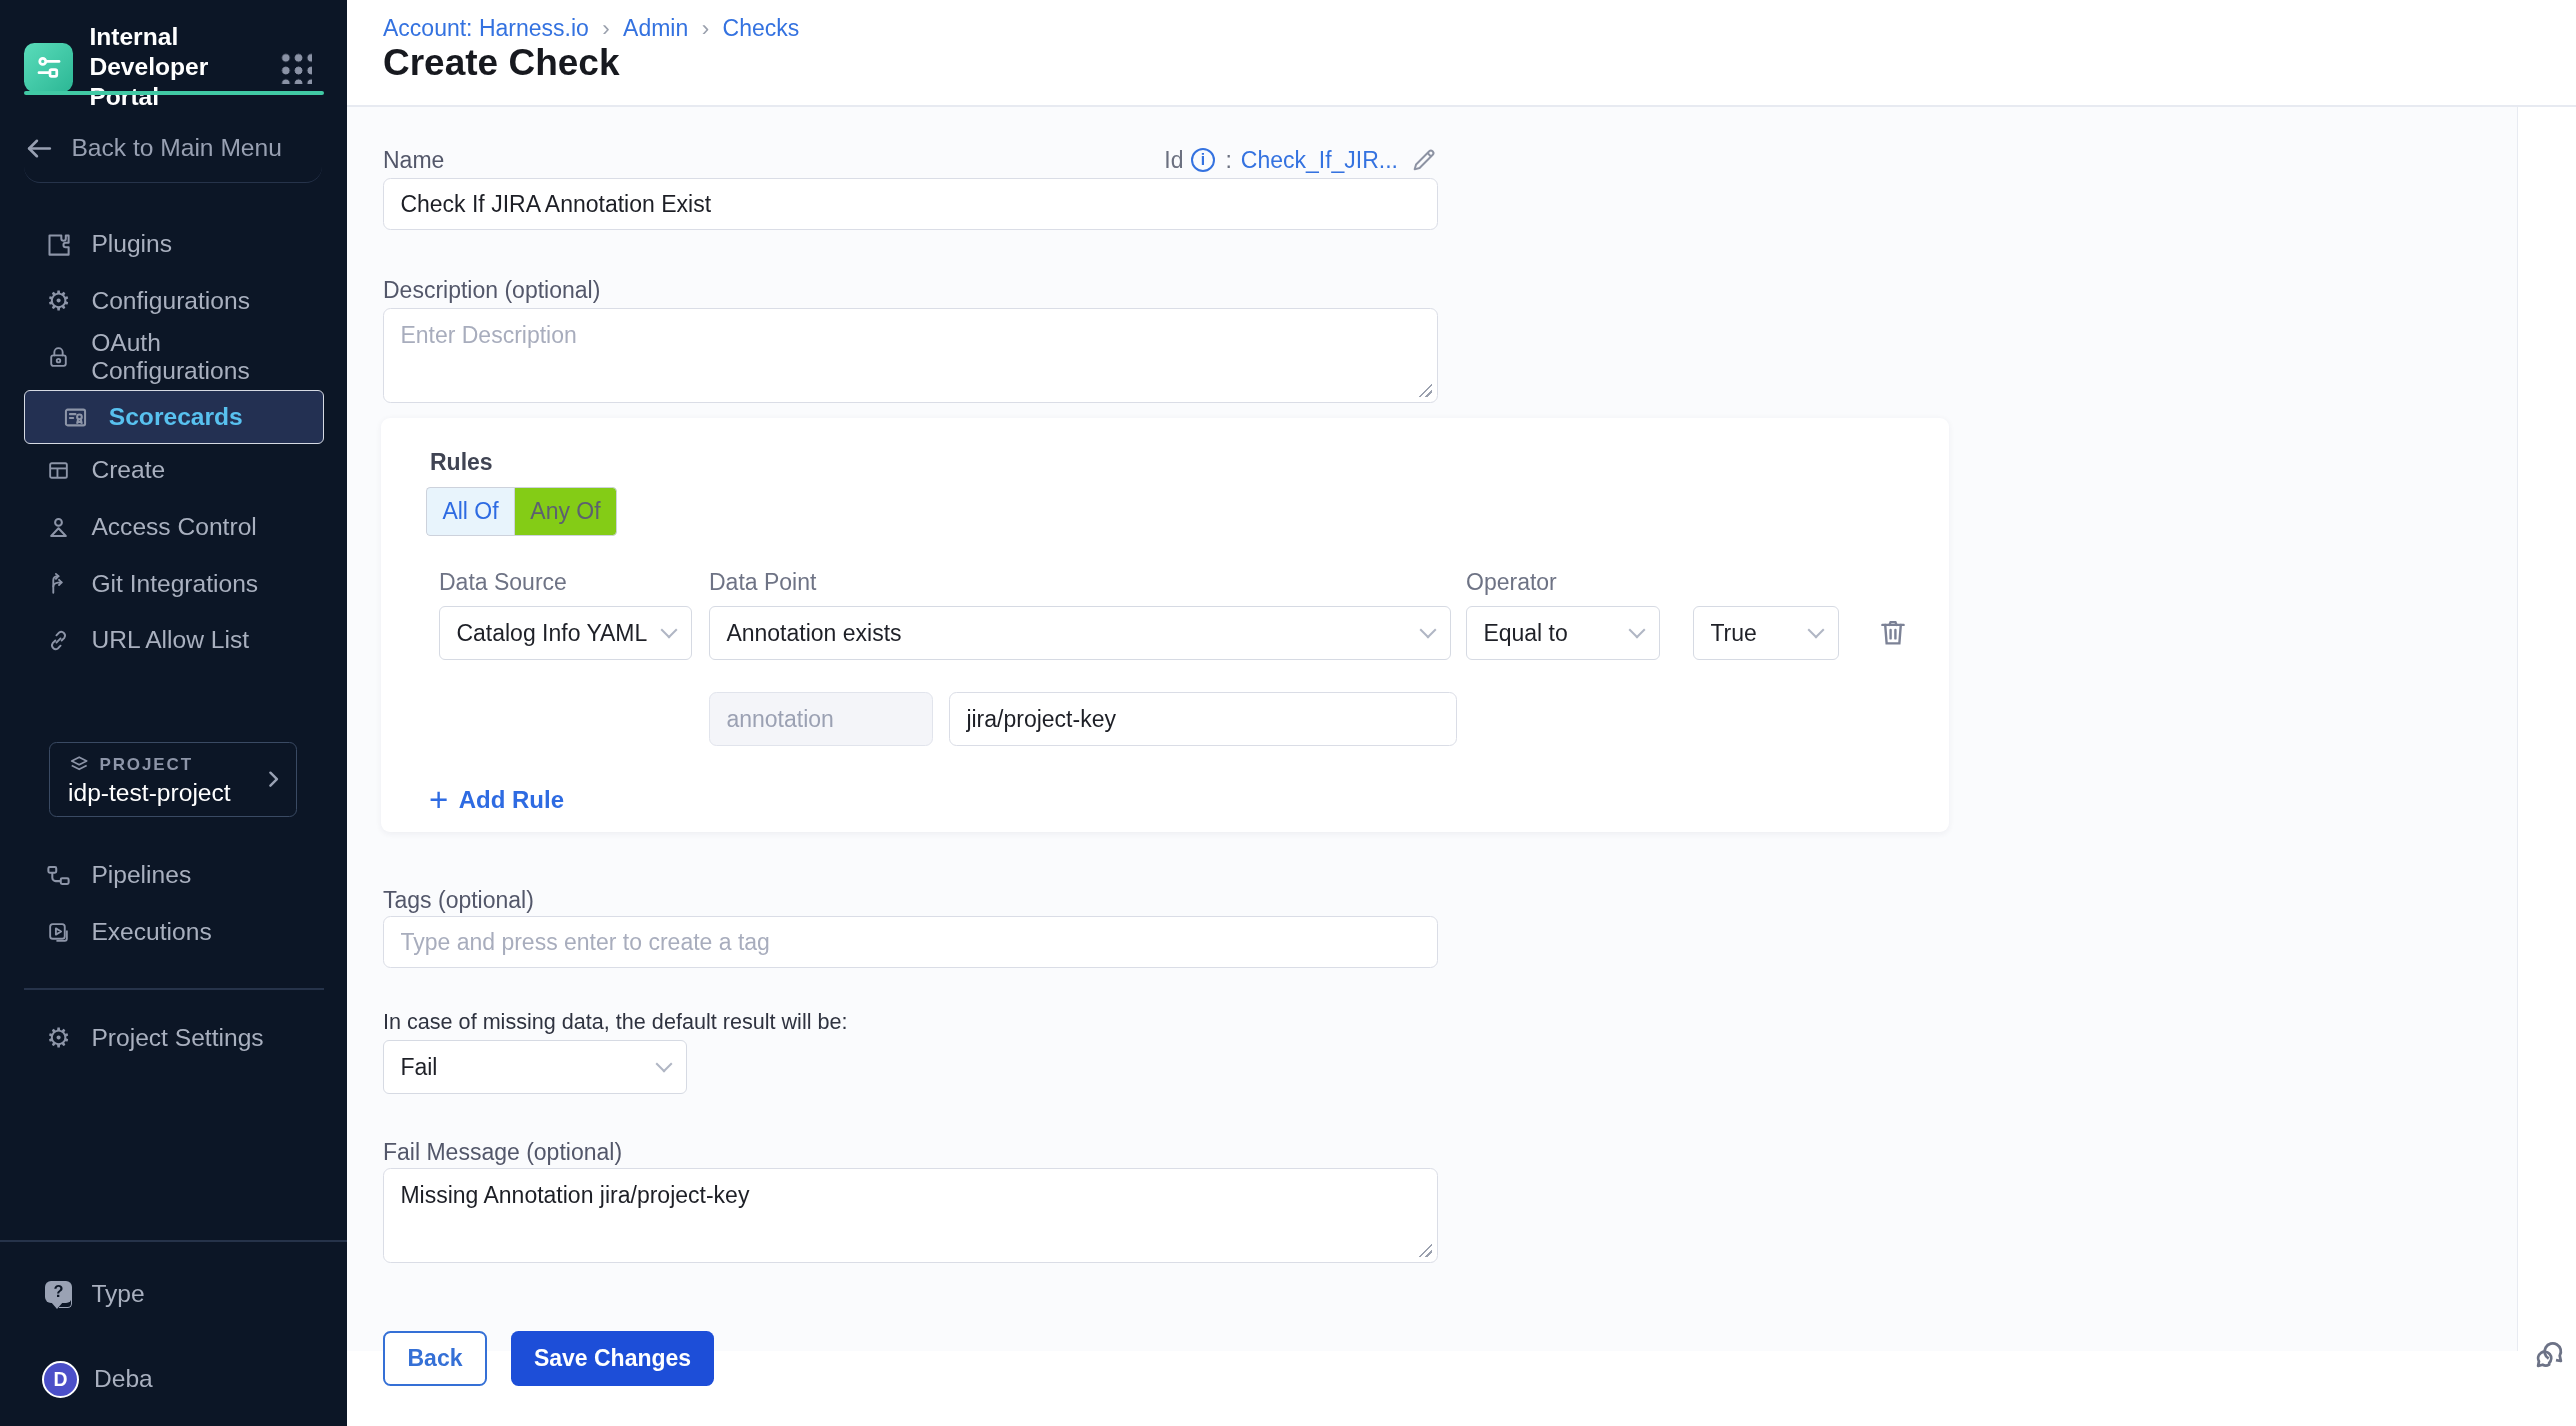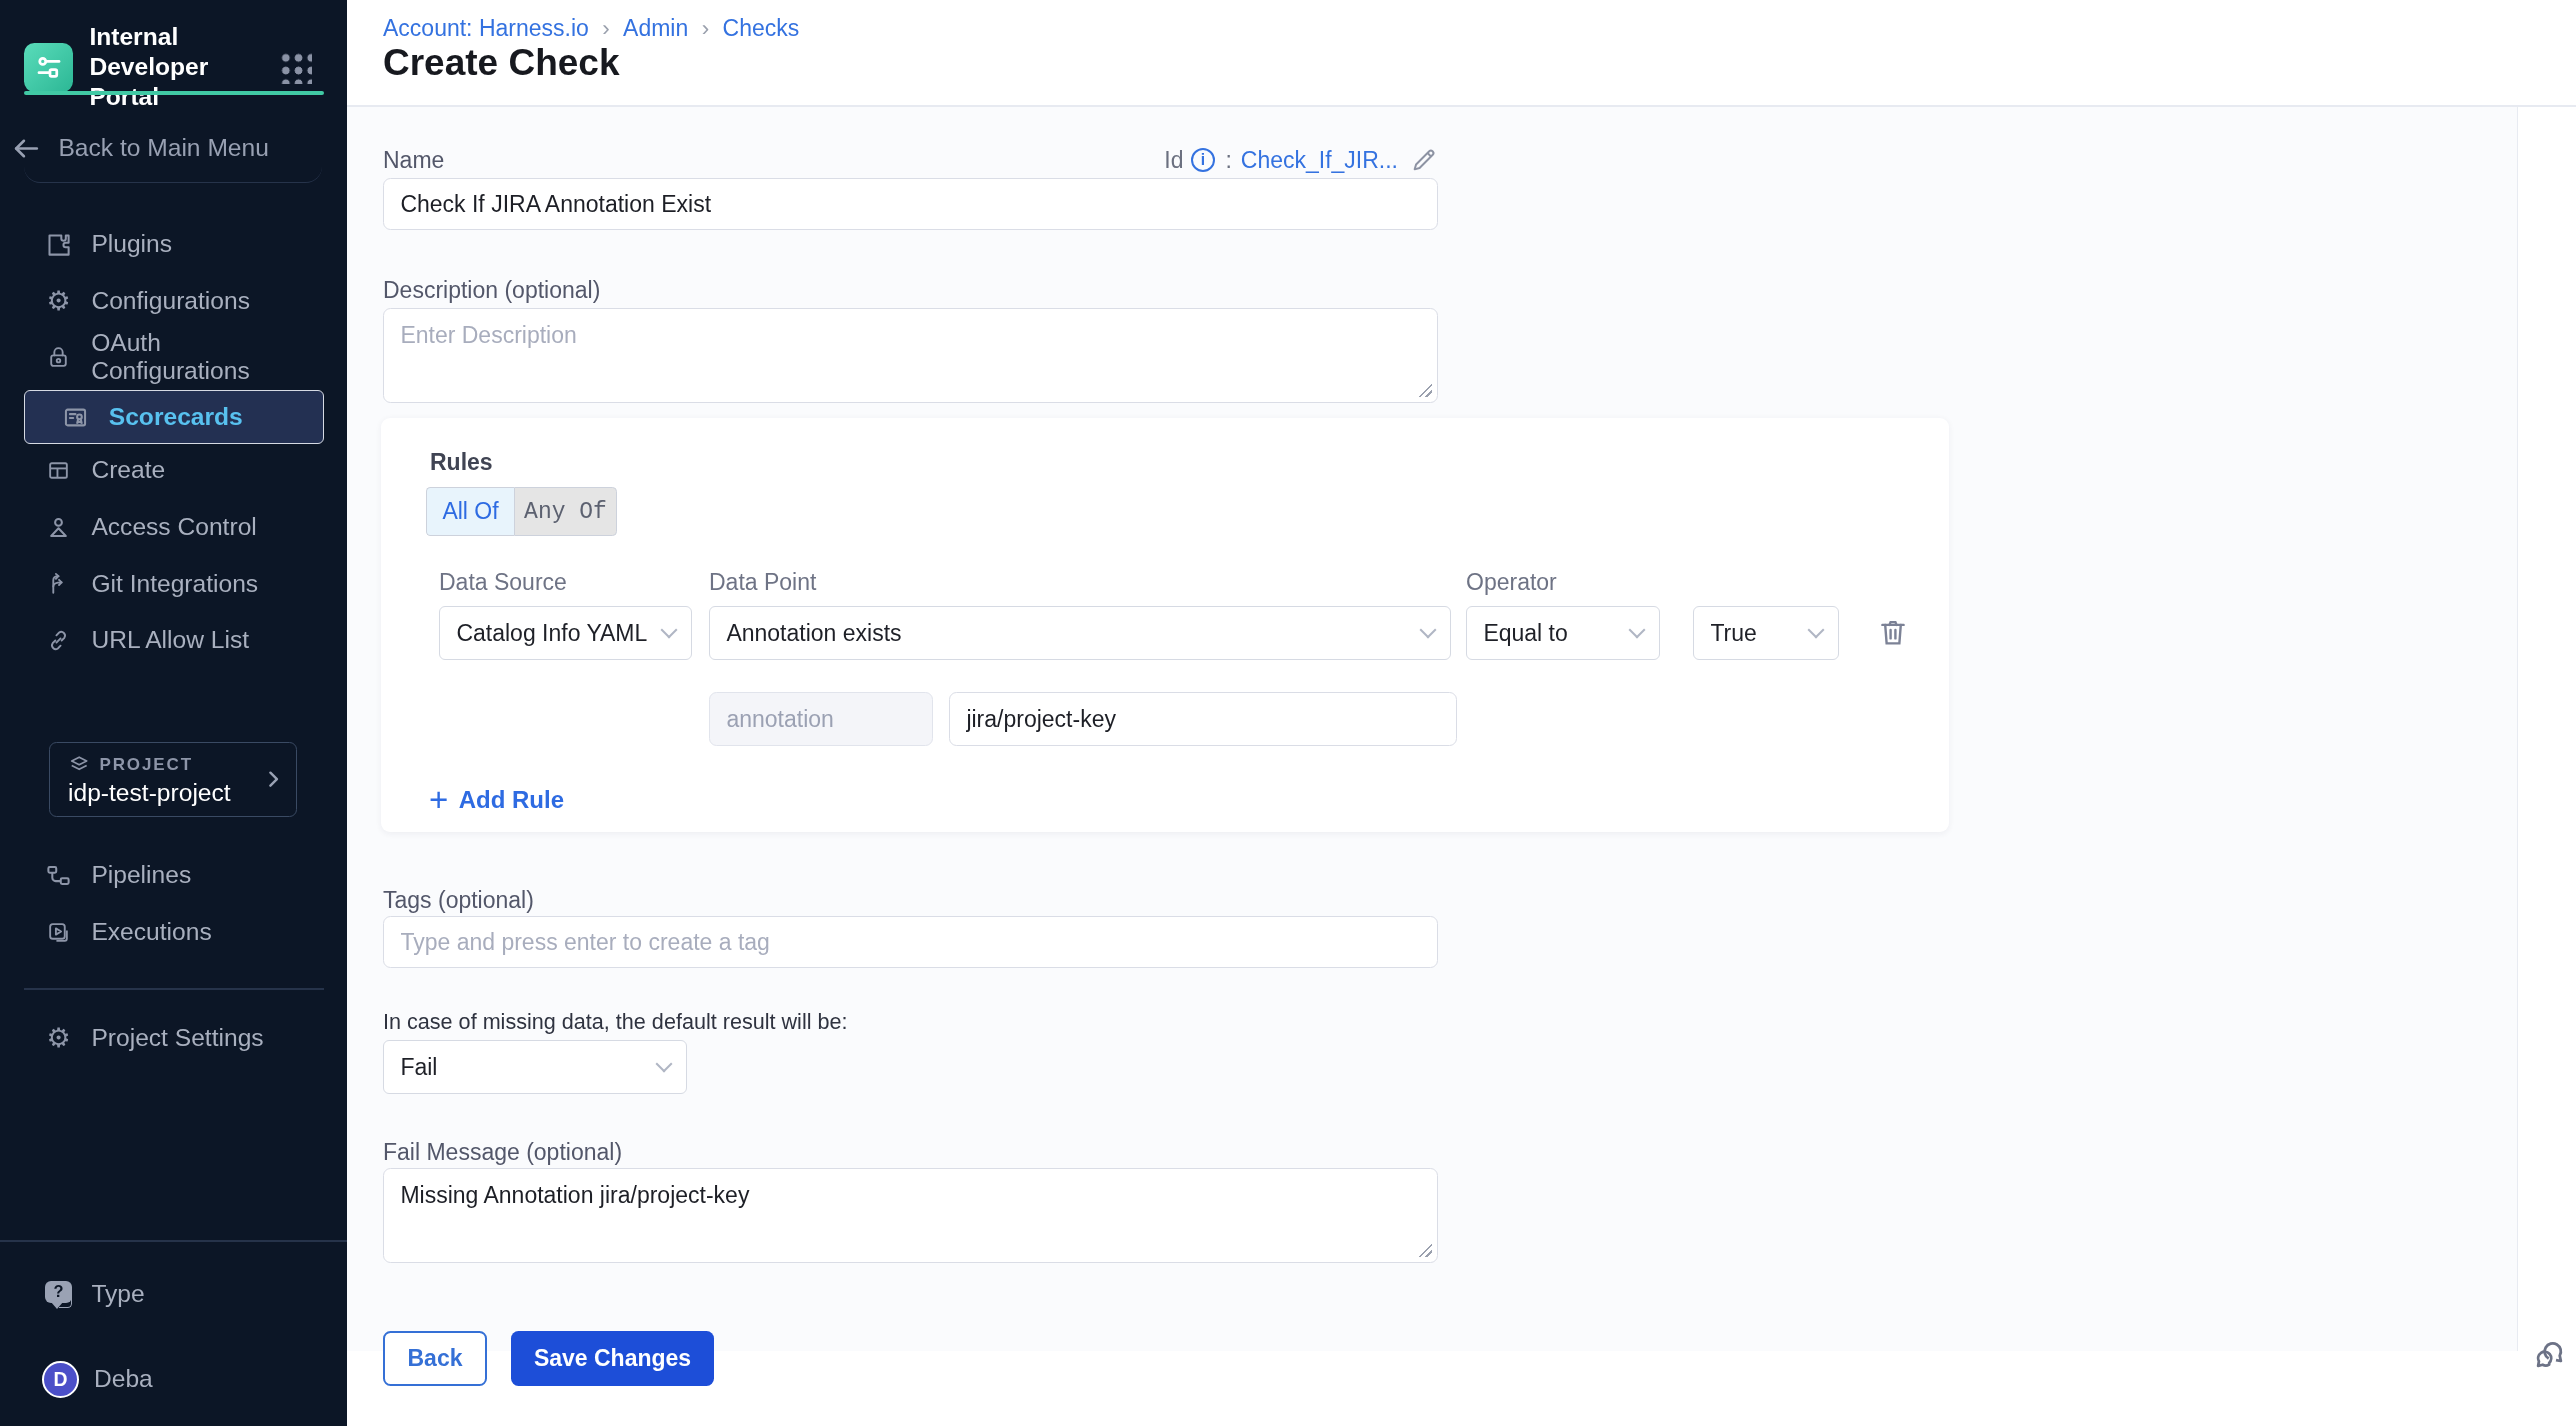--- a/index.html
+++ b/index.html
@@ -11,21 +11,21 @@
   .sidebar { position:absolute; left:0; top:0; width:347px; height:1427px;
     background:#0c1626; }
   .logo-row { position:absolute; left:24px; top:22.4px; width:306px; display:flex; align-items:center; }
   .logo-box { width:49px; height:49px; border-radius:10.4px; flex:0 0 49px;
     background:linear-gradient(135deg,#5adcba,#2cb795); display:flex; align-items:center; justify-content:center; }
   .logo-title { color:#fff; font-size:24.6px; font-weight:700; line-height:30px; margin-left:16.4px; width:186px; }
   .grid-dots { width:34px; height:34px; margin-left:3px;
     background-image:radial-gradient(#8b93a6 3.7px, transparent 4.1px);
     background-size:12.7px 12.7px; background-position:1.5px 1.5px; background-repeat:repeat; }
   .teal-line { position:absolute; left:24px; top:91px; width:300px; height:3.7px; background:#41c9a4; border-radius:2.2px; }
-  .back-row { position:absolute; left:11px; top:130px; width:300px; height:36px;
+  .back-row { position:absolute; left:24px; top:130px; width:300px; height:36px;
     display:flex; align-items:center; color:#98a0b2; font-size:24.6px; cursor:pointer; }
   .back-underline { position:absolute; left:24px; top:162px; width:298px; height:21px;
     border-bottom:1.5px solid #26334a; border-radius:0 0 16.4px 16.4px; }
 
   .snav { position:absolute; left:24px; width:300px; height:48px; border-radius:7.5px;
     display:flex; align-items:center; cursor:pointer; }
   .snav .sicon { width:27px; height:27px; margin-left:21px; color:#8d95a8; display:flex; align-items:center; justify-content:center; }
   .snav .slabel { margin-left:19.4px; color:#a9b0bf; font-size:24.6px; }
   .snav.sel { background:#233052; }
   .snav.sel .slabel { color:#58c1ef; font-weight:700; }
@@ -71,21 +71,21 @@
   .tinput::placeholder { color:#a8adbd; }
   .resize-corner { position:absolute; right:6px; bottom:6px; width:15px; height:15px; pointer-events:none;
     background:linear-gradient(135deg, transparent 0 55%, #9aa0ae 55% 62%, transparent 62% 76%, #9aa0ae 76% 84%, transparent 84%); }
 
   .rules-card { position:absolute; left:34px; top:311px; width:1568px; height:414px;
     background:#fff; border-radius:9px; box-shadow:0 1.5px 6px rgba(40,41,61,0.06); }
   .toggle { position:absolute; left:45px; top:69px; display:flex; }
   .tseg { height:49px; display:flex; align-items:center; justify-content:center;
     font-size:23px; border:1.5px solid #cdd2dc; cursor:pointer; }
   .tseg.on { background:#e8f4fc; color:#2e6be2; border-right:none; border-radius:4.5px 0 0 4.5px; }
-  .tseg.off { background:#e5e5e5; color:#5c6170; border-radius:0 4.5px 4.5px 0;font-family:Liberation Mono, monospace; }
+  .tseg.off { background:#84cc16; color:#5c6170; border-radius:0 4.5px 4.5px 0; }
 
   .sel { background:#fff; border:1.5px solid #d6dae3; border-radius:6px; display:flex;
     align-items:center; font-size:23px; color:#1e2027; padding:0 16.4px; cursor:pointer; position:absolute; height:54px; }
   .sel .val { flex:1; white-space:nowrap; overflow:hidden; }
   .chev { width:12px; height:12px; border-right:2.2px solid #b0b6c4; border-bottom:2.2px solid #b0b6c4;
     transform:rotate(45deg); margin-top:-6px; flex:0 0 12px; }
 
   .dis-input { background:#f4f5f9; border:1.5px solid #e1e4ec; color:#9ba1b3; }
 
   .addrule { position:absolute; left:48px; top:367px; display:flex; align-items:center;

